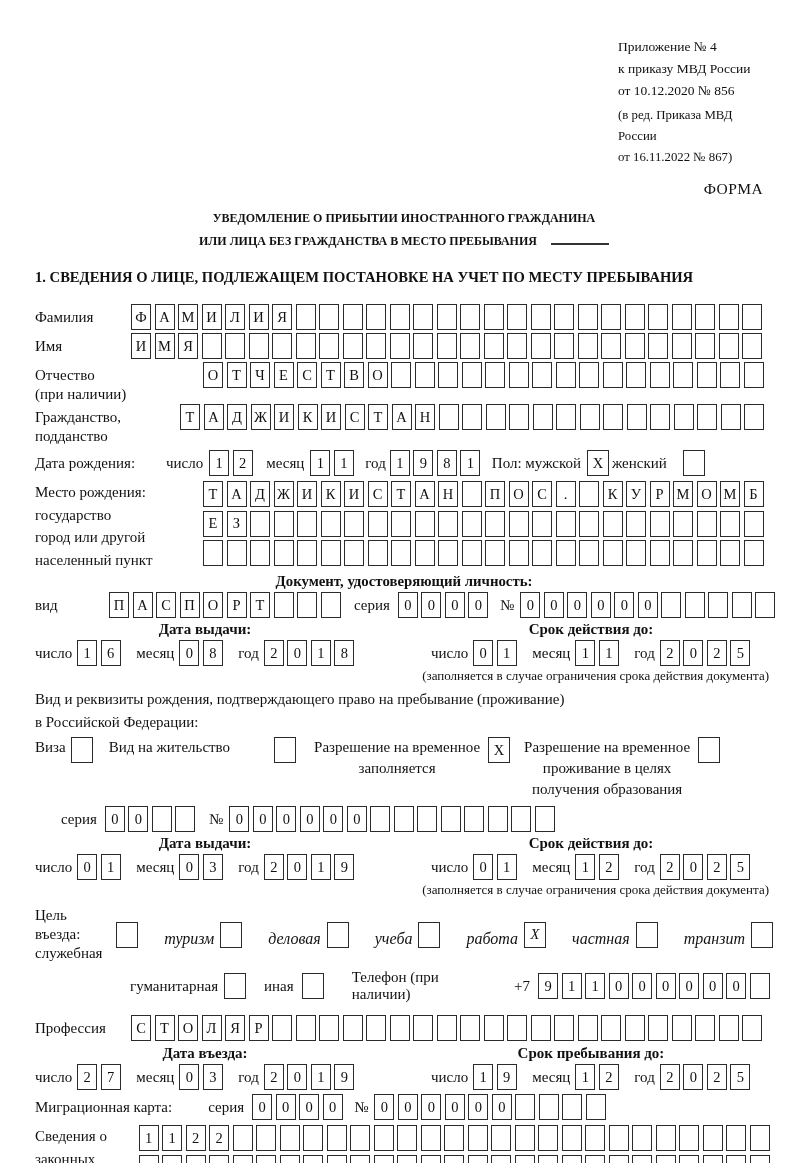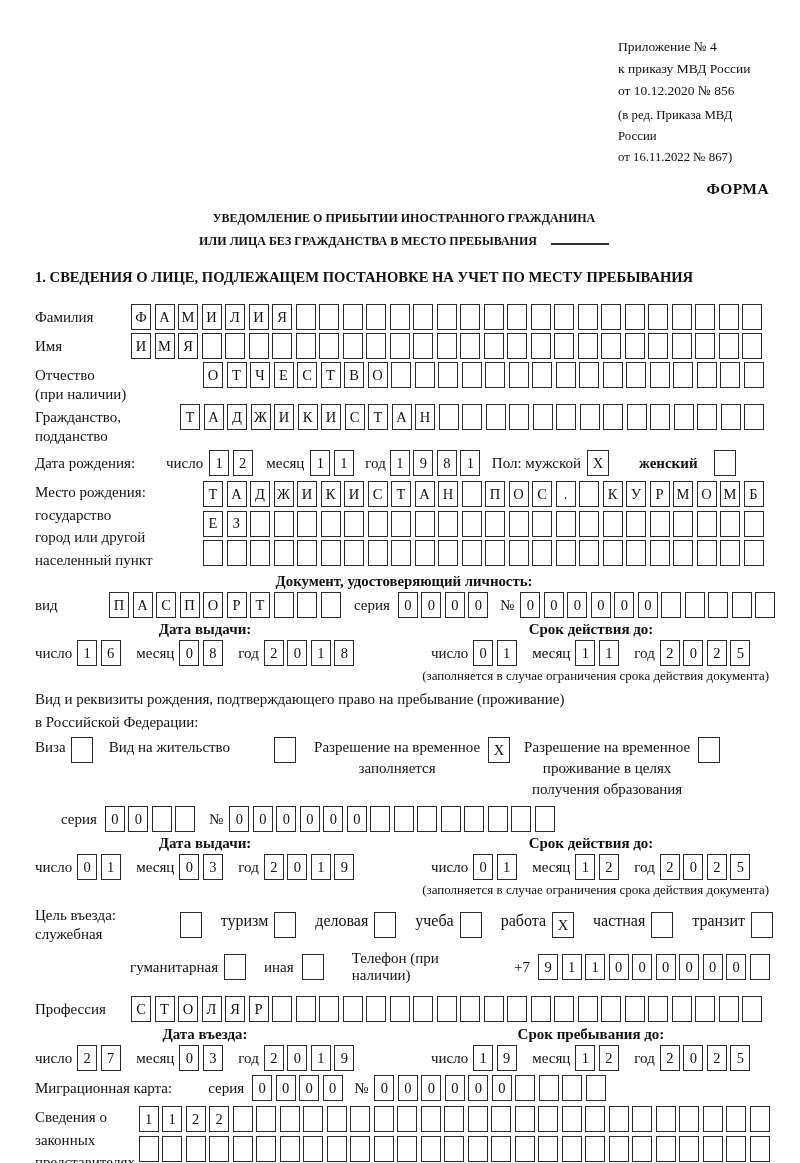--- a/index.html
+++ b/index.html
@@ -7,21 +7,21 @@
   .page{width:800px;height:1163px;box-sizing:border-box;padding:36px 27px 0 35px;}
   
   .cells{display:flex;flex-wrap:nowrap;}
   .cell{flex:0 0 20px;height:26px;margin-right:3.5px;border:1.6px solid #2b2b2b;box-sizing:border-box;
         display:flex;align-items:center;justify-content:center;font-size:14.5px;line-height:1;}
   .cbx{width:22px;height:26px;border:1.6px solid #2b2b2b;box-sizing:border-box;display:inline-flex;
        align-items:center;justify-content:center;font-size:14.5px;flex:0 0 auto;}
   
   .ref{margin-left:583px;font-size:13.5px;line-height:22px;}
   .ref .sub{font-size:12.8px;line-height:21px;margin-top:3px;}
-  .forma{text-align:right;font-weight:700;font-size:15.5px;margin:12px 4px 0 0;letter-spacing:.4px;}
+  .forma{text-align:right;font-weight:400;font-size:15.5px;margin:12px 10px 0 0;letter-spacing:.4px;}
   .title{text-align:center;font-weight:700;font-size:12px;line-height:23px;margin-top:9px;}
   .blank{display:inline-block;width:58px;border-bottom:2px solid #333;height:.9em;margin-left:14px;}
   .sec{font-weight:700;font-size:14.6px;margin-top:16px;white-space:nowrap;}
   
   .frow{display:flex;align-items:flex-start;margin-bottom:3px;}
   .flabel{flex:0 0 auto;font-size:15px;line-height:19px;padding-top:4px;}
   .w96{width:96px;} .w168{width:168px;} .w145{width:145px;} .w74{width:74px;} .w113{width:113px;}
   .lbl{font-size:15px;line-height:19px;padding-top:4px;}
   .mlbl{font-size:15px;line-height:22.5px;}
   
@@ -36,21 +36,21 @@
   .dp-row .cells{margin-right:12px;}
   .note{font-size:13px;text-align:right;padding-right:4px;margin-top:2px;}
   .intro{font-size:15px;line-height:21px;margin-top:5px;}
   
   .ropts{display:flex;align-items:flex-start;margin-top:4px;}
   .ropt{display:flex;align-items:flex-start;justify-content:space-between;}
   .olines{text-align:center;font-size:15px;line-height:21px;}
   .ropts .cbx{margin-left:8px;}
   
   .vrow{display:flex;align-items:center;margin-top:8px;}
-  .vopt{display:flex;align-items:flex-start;margin-left:19px;}
+  .vopt{display:flex;align-items:flex-end;margin-left:26px;font-style:italic;}
   .vopt .cbx{margin-left:6px;}
   .vrow2{display:flex;align-items:center;margin-top:6px;}
   
   .mcrow{display:flex;align-items:flex-start;margin-top:4px;}
   
   .mblock{display:flex;margin-top:5px;}
   .mblock .cells{margin-bottom:3.5px;}
   .dochead{text-align:center;font-weight:700;font-size:14.8px;margin-top:2px;margin-bottom:2px;}
 </style>
 </head>
@@ -224,21 +224,21 @@
       </span>
     <span class="lbl" style="margin:0 4px 0 8px;">год</span>
     <span class="cells">
         <span class="cell">1</span>
         <span class="cell">9</span>
         <span class="cell">8</span>
         <span class="cell">1</span>
       </span>
     <span class="lbl" style="margin-left:8px;">Пол: мужской</span>
     <span class="cbx" style="margin-left:6px;">X</span>
-    <span class="lbl" style="margin-left:30px;font-weight:bold;">женский</span>
+    <span class="lbl" style="margin-left:3px;">женский</span>
     <span class="cbx" style="margin-left:16px;"></span>
   </div>
 
   <div class="mblock">
     <div class="w168 mlbl">
       <div>Место рождения:</div>
       <div>государство</div>
       <div>город или другой</div>
       <div>населенный пункт</div>
     </div>

